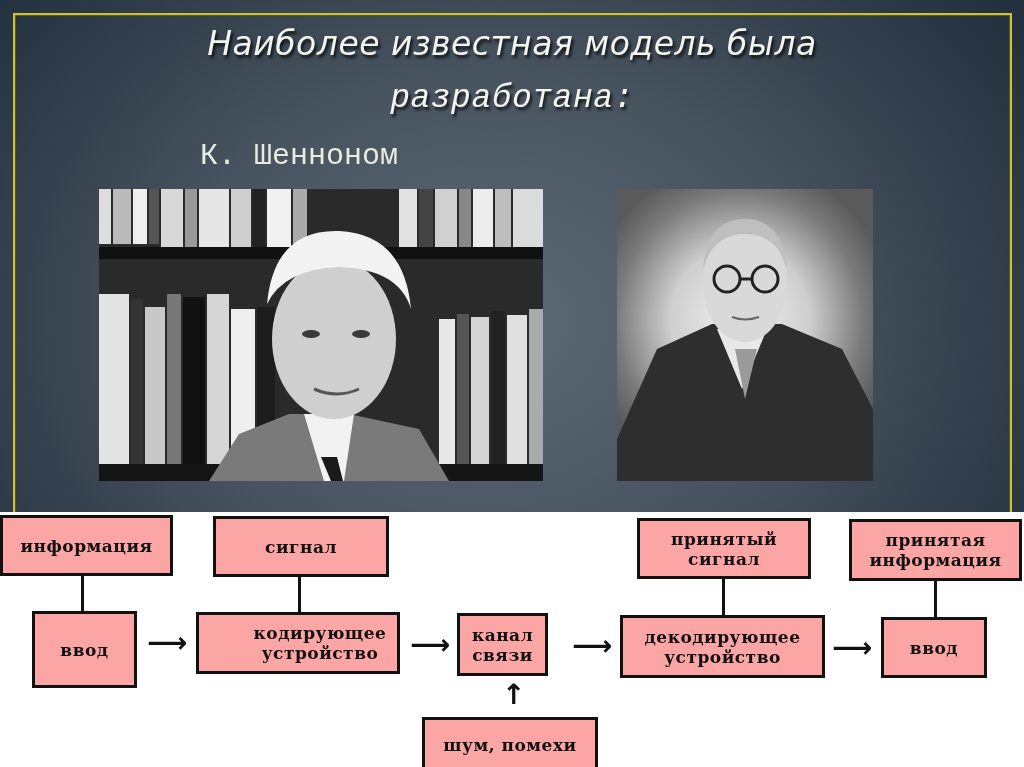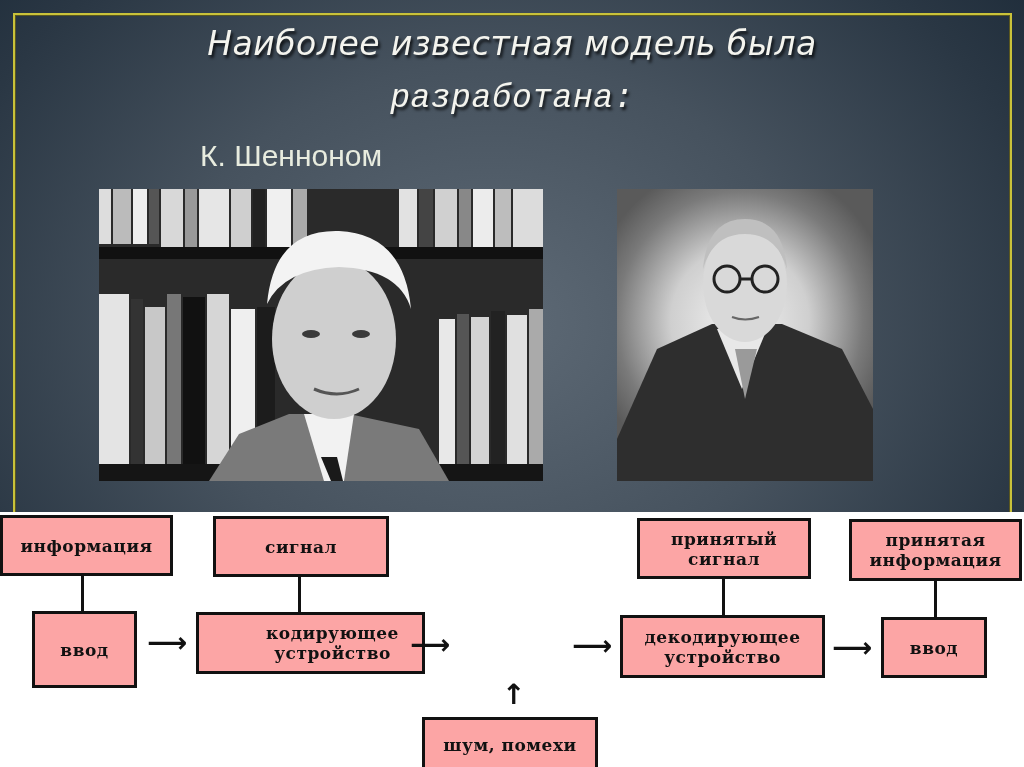--- a/index.html
+++ b/index.html
@@ -7,21 +7,21 @@
     font-family:"DejaVu Sans",sans-serif;}
   .slide{position:absolute;left:0;top:0;width:1024px;height:767px;
     background:radial-gradient(ellipse 70% 75% at 48% 42%, #5e6a76 0%, #46525e 45%, #2a3744 80%, #1c2a38 100%);}
   .frame{position:absolute;left:13px;top:13px;width:995px;height:520px;
     border:2px solid #c9c23a;box-shadow:0 0 0 1px #5a5720 inset;}
   .title{position:absolute;left:0;width:1024px;text-align:center;color:#f4f4ee;
     font-family:"DejaVu Sans",sans-serif;font-style:italic;font-size:33px;
     letter-spacing:0.5px;text-shadow:2px 3px 3px rgba(0,0,0,0.75);}
   .t1{top:24px;}
   .t2{top:80px;font-family:Liberation Mono, monospace;}
-  .name{position:absolute;top:139px;color:#e8ecdf;font-family:Liberation Sans, sans-serif;
+  .name{position:absolute;top:139px;color:#e8ecdf;font-family:Liberation Mono, monospace;
     font-size:30px;font-stretch:condensed;}
   .n1{left:200px;}
   .n2{left:642px;}
   .photo{position:absolute;overflow:hidden;}
   .p1{left:99px;top:189px;width:444px;height:292px;background:#1a1a1a;}
   .p2{left:617px;top:189px;width:256px;height:292px;
     background:radial-gradient(ellipse 60% 55% at 48% 45%, #f2f2f2 0%, #cfcfcf 45%, #7a7a7a 80%, #5a5a5a 100%);}
   .diagram{position:absolute;left:0;top:512px;width:1024px;height:255px;background:#ffffff;}
   .box{position:absolute;border:3px solid #111;background:#fca5a5;box-sizing:border-box;
     display:flex;align-items:center;justify-content:center;text-align:center;
@@ -132,24 +132,30 @@
     </div>
 
     <div class="vline" style="left:81px;top:64px;height:36px;"></div>
     <div class="vline" style="left:298px;top:65px;height:36px;"></div>
     <div class="vline" style="left:722px;top:67px;height:37px;"></div>
     <div class="vline" style="left:934px;top:69px;height:37px;"></div>
 
     <div class="box" style="left:32px;top:99px;width:105px;height:77px;">
       <span>ввод</span>
     </div>
-    <div class="box" style="left:196px;top:100px;width:229px;height:62px;padding-left:44px;">
+    <div class="box" style="left:196px;top:100px;width:204px;height:62px;padding-left:44px;">
       <div>
         <div>кодирующее</div>
         <div>устройство</div>
+      </div>
+    </div>
+    <div class="box" style="left:457px;top:101px;width:91px;height:63px;">
+      <div>
+        <div>канал</div>
+        <div>связи</div>
       </div>
     </div>
     <div class="box" style="left:620px;top:103px;width:205px;height:63px;">
       <div>
         <div>декодирующее</div>
         <div>устройство</div>
       </div>
     </div>
     <div class="box" style="left:881px;top:105px;width:106px;height:61px;">
       <span>ввод</span>

